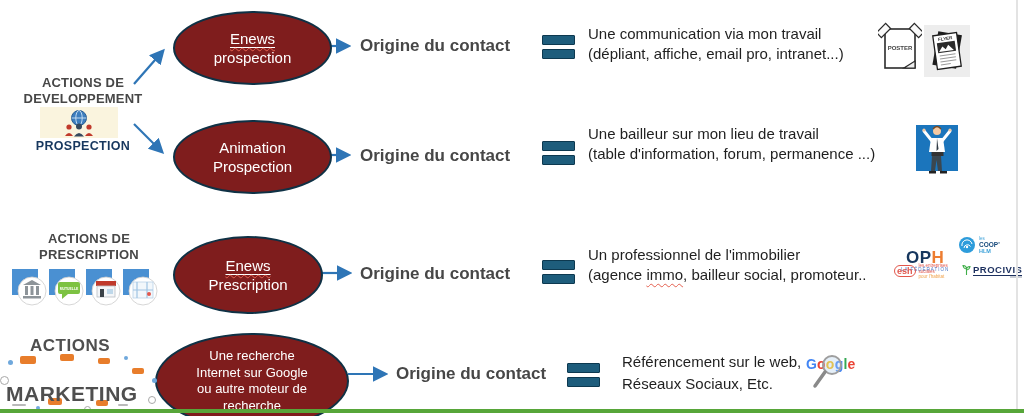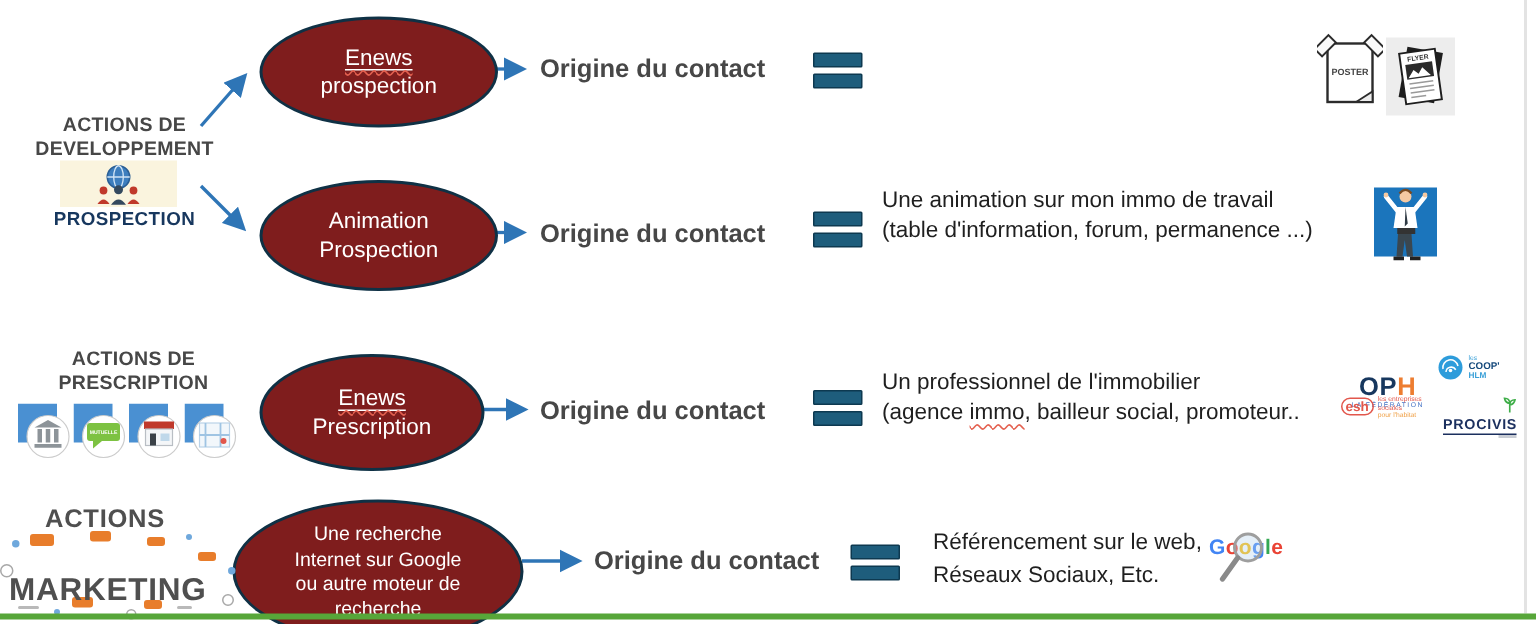--- a/index.html
+++ b/index.html
@@ -36,21 +36,21 @@
   .oph-sub{font-size:4.5px;color:#4472C4;letter-spacing:1px;margin-top:1px;}
   .coop{display:flex;align-items:center;gap:3px;}
   .coop-txt div{line-height:6px;}
   .coop-l1{font-size:4.5px;color:#3AA0D8;}
   .coop-l2{font-size:6.5px;font-weight:800;color:#164A7C;}
   .coop-l3{font-size:5.5px;font-weight:800;color:#3AA0D8;}
   .esh{display:flex;align-items:center;gap:3px;}
   .esh-mark{font-size:9px;font-weight:800;color:#E2574C;border:1px solid #E2574C;border-radius:7px;padding:0 2px;}
   .esh-txt div{line-height:5.5px;font-size:4.5px;}
   .esh-l1,.esh-l2{color:#E2574C;} .esh-l3{color:#F0A24A;}
-  .procivis{display:flex;align-items:flex-end;gap:2px;flex-direction:column;}
+  .procivis{display:flex;gap:2px;}
   .procivis-txt{font-size:9.5px;font-weight:800;color:#1B2F5E;letter-spacing:.5px;border-bottom:1.5px solid #1B2F5E;line-height:11px;}
   .procivis-sub{width:12px;height:2px;background:#C9CDD4;margin-left:2px;}
   
   .mkt-word{font-size:21px;font-weight:800;color:#4F4F4F;letter-spacing:.5px;}
   .dd{position:absolute;}
   .dd.orange{background:#E87D2B;border-radius:2px;}
   .dd.bluedot{background:#6FA8DC;border-radius:50%;}
   .dd.graycirc{border:1.5px solid #A8A8A8;border-radius:50%;}
   .dd.grayline{background:#B9B9B9;border-radius:1px;}
   
@@ -187,22 +187,26 @@
     </div>
   <div class="abs eq" style="left:542px;top:260px;">
       <div class="bar"></div>
       <div class="bar"></div>
     </div>
   <div class="abs eq" style="left:567px;top:363px;">
       <div class="bar"></div>
       <div class="bar"></div>
     </div>
 
+  <div class="abs desc" style="left:588px;top:24px;">
+    <div>Une communication via mon travail</div>
+    <div>(dépliant, affiche, email pro, intranet...)</div>
+  </div>
   <div class="abs desc" style="left:588px;top:124px;">
-    <div>Une animation sur mon immo de travail</div>
+    <div>Une bailleur sur mon lieu de travail</div>
     <div>(table d'information, forum, permanence ...)</div>
   </div>
   <div class="abs desc" style="left:588px;top:245px;">
     <div>Un professionnel de l'immobilier</div>
     <div><span>(agence </span><span class="wavy-red">immo</span><span>, bailleur social, promoteur..</span></div>
   </div>
   <div class="abs desc wide" style="left:610px;top:351px;">
     <div>Référencement sur le web,</div>
     <div>Réseaux Sociaux, Etc.</div>
   </div>

